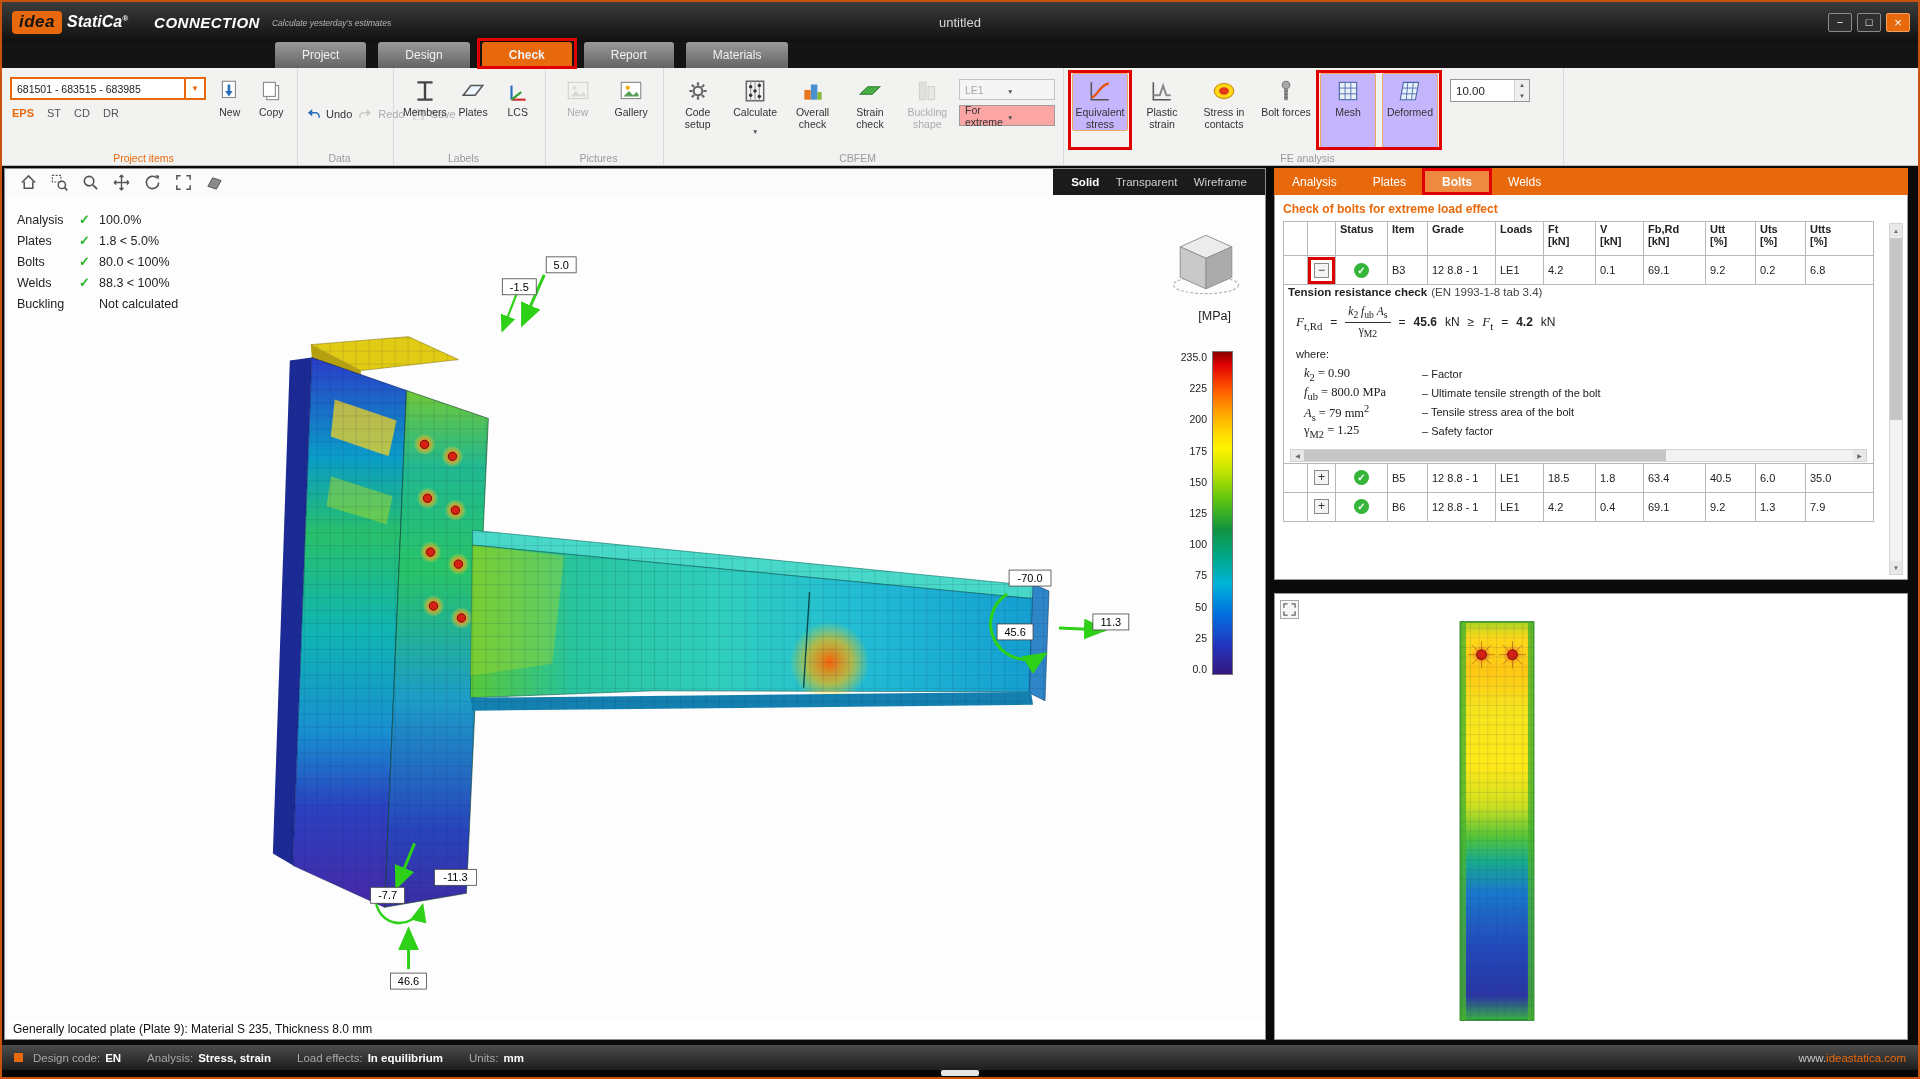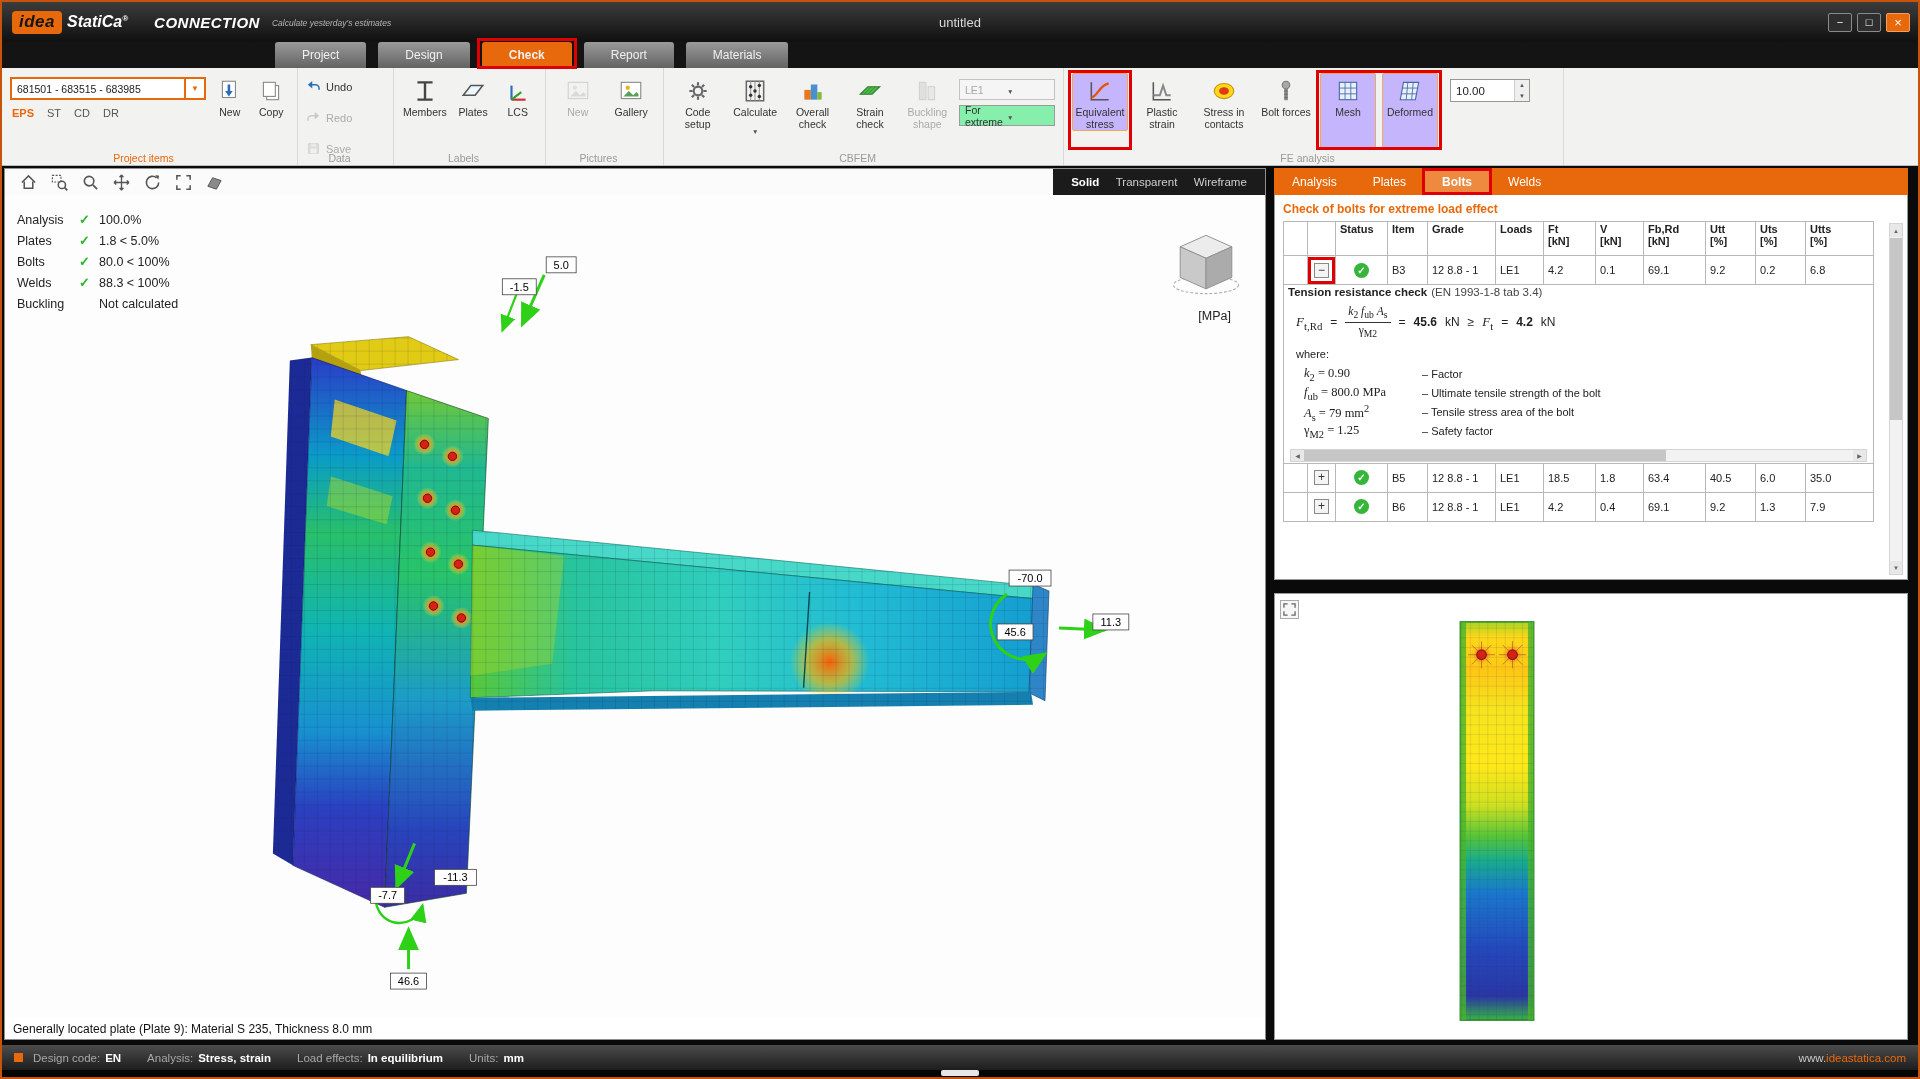--- a/index.html
+++ b/index.html
@@ -53,27 +53,27 @@
   .proj-col { display:flex; flex-direction:column; gap:7px; padding-top:4px; }
   .proj-select { display:flex; }
   .proj-select .val { width:176px; height:23px; border:2px solid #e8690b; background:#fff; font-size:10.5px;
     display:flex; align-items:center; padding:0 5px; color:#222; }
   .proj-select .dd { width:20px; height:23px; border:2px solid #e8690b; border-left:none; background:#fff;
     color:#e8690b; display:flex; align-items:center; justify-content:center; }
   .proj-select .dd::after { content:"\25BC"; font-size:8px; }
   .modes { display:flex; gap:13px; font-size:11px; padding-left:2px; }
   .modes .m { color:#555; } .modes .m.on { color:#e8690b; font-weight:bold; }
 
-  .small-rows { display:flex; flex-direction:column; gap:16px; padding-top:6px;text-align:right; }
+  .small-rows { display:flex; flex-direction:row; gap:6px; padding-top:6px;text-align:right; }
   .srow { display:flex; align-items:center; gap:5px; font-size:11px; color:#333; }
   .srow.disabled { color:#ababab; } .srow.disabled svg { opacity:.45; }
   .ic14 { width:15px; height:15px; }
 
   .cbfem-dds { display:flex; flex-direction:column; gap:5px; padding-top:6px; }
-  .ddbox { width:96px; height:21px; border:1px solid #9c9c9c; background:#86efac; font-size:10.5px; color:#333;
+  .ddbox { width:96px; height:21px; border:1px solid #9c9c9c; background:#fca5a5; font-size:10.5px; color:#333;
     display:flex; align-items:center; padding:0 5px; }
   .ddbox span { flex:1; }
   .ddbox.disabled { color:#a8a8a8; background:#f5f5f5; border-color:#c4c4c4; }
 
   .spinner { margin-left:6px; margin-top:6px; width:80px; height:23px; border:1px solid #979797; background:#fff;
     display:flex; }
   .spinner .sval { flex:1; font-size:11.5px; color:#222; display:flex; align-items:center; padding:0 5px; }
   .spinner .sbtns { width:15px; display:flex; flex-direction:column; border-left:1px solid #cfcfcf; }
   .spinner .sbtns div { flex:1; display:flex; align-items:center; justify-content:center; font-size:6px; color:#555; background:#efefef; }
 
@@ -659,20 +659,36 @@
 
       <svg class="viewcube" viewBox="0 0 90 80">
         <ellipse cx="45" cy="62" rx="34" ry="9" fill="none" stroke="#b0b0b0" stroke-width="1.2" stroke-dasharray="3 2"></ellipse>
         <polygon points="18,22 45,10 72,22 45,34" fill="#ececec" stroke="#909090"></polygon>
         <polygon points="18,22 45,34 45,66 18,54" fill="#c9c9c9" stroke="#909090"></polygon>
         <polygon points="45,34 72,22 72,54 45,66" fill="#ababab" stroke="#909090"></polygon>
       </svg>
 
       <div class="colorbar">
         <div class="cb-unit">[MPa]</div>
+        <div class="cb-row">
+          <div class="cb-ticks">
+            <span>235.0</span>
+              <span>225</span>
+            <span>200</span>
+              <span>175</span>
+            <span>150</span>
+              <span>125</span>
+            <span>100</span>
+              <span>75</span>
+            <span>50</span>
+              <span>25</span>
+            <span>0.0</span>
+          </div>
+          <div class="cb-bar"></div>
+        </div>
       </div>
     </div>
 
     <div class="vp-statusline">Generally located plate (Plate 9): Material S 235, Thickness 8.0 mm</div>
   </div>
 
   <div class="rpanel">
     <div class="rp-tabs">
       <div class="rtab-wrap">
           <div class="rtab">Analysis</div>

